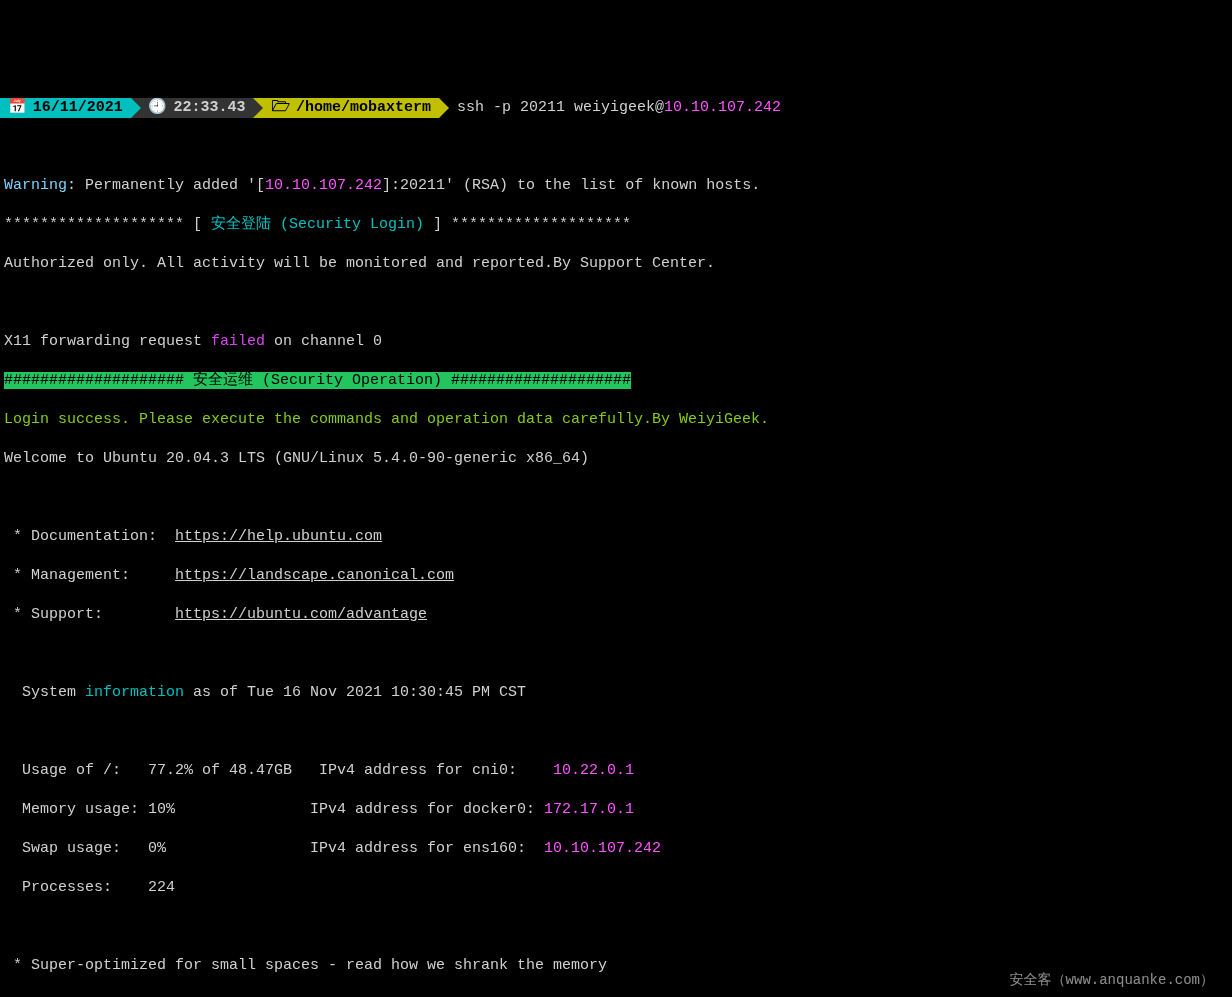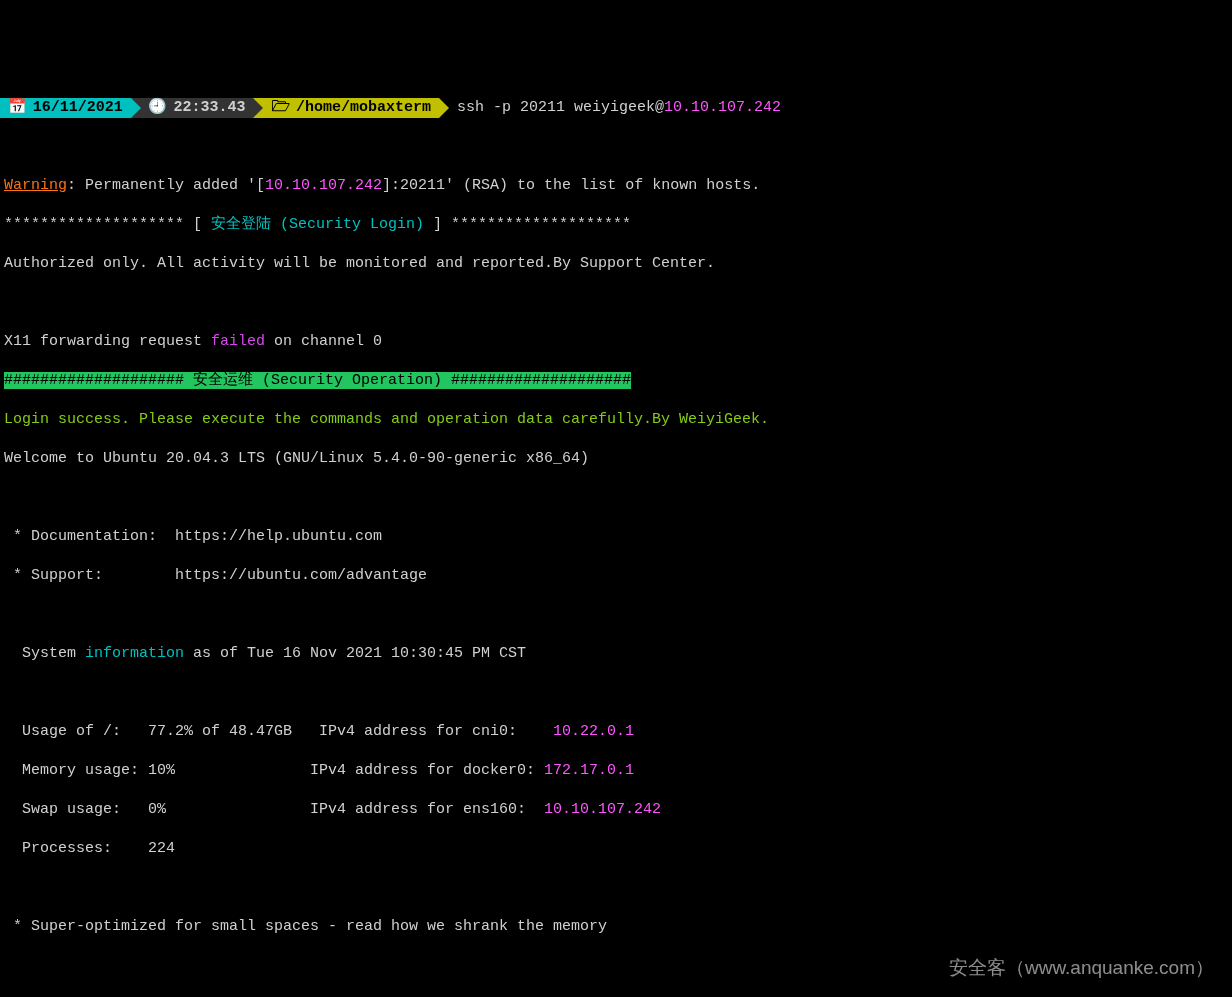--- a/index.html
+++ b/index.html
@@ -33,36 +33,36 @@
     .arrow {
       width: 0; height: 0;
       border-top: 10px solid transparent;
       border-bottom: 10px solid transparent;
     }
     .arrow-date-into-time { border-left: 10px solid #00bfbf; background:#333333; }
     .arrow-time-into-path { border-left: 10px solid #333333; background:#c0c000; }
     .arrow-path-into-term { border-left: 10px solid #c0c000; background:#000; }
     .header-cmd { padding-left: 8px; color: #d0d0d0; font-weight: normal;}
     .icon { margin-right: 6px; display:inline-block; }
-    .c-yellow { color: #f97316; text-decoration: underline; }
+    .c-yellow { color: #7dd3fc; }
     .c-cyan   { color: #00c0c0; }
     .c-magenta{ color: #ff55ff; }
     .c-red    { color: #d946ef; }
     .c-green  { color: #84cc16; }
     .bg-red-sel { background: #22c55e; color: #000; }
-    .underline { }
+    .underline { text-decoration: underline; }
     .terminal { padding: 0 4px; }
     .line { min-height: 19.5px; }
     .watermark {
       position: absolute;
-      bottom: 16px;
+      bottom: 8px;
       right: 18px;
       color: rgba(255,255,255,0.55);
-      font-size: 19px;
-      font-family: Liberation Sans, sans-serif;
+      font-size: 14px;
+      font-family: Liberation Mono, monospace;
     }
   </style>
 </head>
 <body>
 
 
 
 
 <div class="header-bar">
   <div class="seg seg-date">
@@ -87,20 +87,21 @@
 <div class="line"><span class="c-yellow">Warning</span><span>: Permanently added '[</span><span class="c-magenta">10.10.107.242</span><span>]:20211' (RSA) to the list of known hosts.</span></div>
 <div class="line"><span>******************** [ </span><span class="c-cyan">安全登陆 (Security Login)</span><span> ] ********************</span></div>
 <div class="line">Authorized only. All activity will be monitored and reported.By Support Center.</div>
 <div class="line"></div>
 <div class="line"><span>X11 forwarding request </span><span class="c-red">failed</span><span> on channel 0</span></div>
 <div class="line"><span class="bg-red-sel">#################### 安全运维 (Security Operation) ####################</span></div>
 <div class="line"><span class="c-green">Login success. Please execute the commands and operation data carefully.By WeiyiGeek.</span></div>
 <div class="line">Welcome to Ubuntu 20.04.3 LTS (GNU/Linux 5.4.0-90-generic x86_64)</div>
 <div class="line"></div>
 <div class="line"><span> * Documentation:  </span><span class="underline">https://help.ubuntu.com</span></div>
+<div class="line"><span> * Management:     </span><span class="underline">https://landscape.canonical.com</span></div>
 <div class="line"><span> * Support:        </span><span class="underline">https://ubuntu.com/advantage</span></div>
 <div class="line"></div>
 <div class="line"><span>  System </span><span class="c-cyan">information</span><span> as of Tue 16 Nov 2021 10:30:45 PM CST</span></div>
 <div class="line"></div>
 <div class="line"><span>  Usage of /:   77.2% of 48.47GB   IPv4 address for cni0:    </span><span class="c-magenta">10.22.0.1</span></div>
 <div class="line"><span>  Memory usage: 10%               IPv4 address for docker0: </span><span class="c-magenta">172.17.0.1</span></div>
 <div class="line"><span>  Swap usage:   0%                IPv4 address for ens160:  </span><span class="c-magenta">10.10.107.242</span></div>
 <div class="line">  Processes:    224</div>
 <div class="line"></div>
 <div class="line"> * Super-optimized for small spaces - read how we shrank the memory</div>

